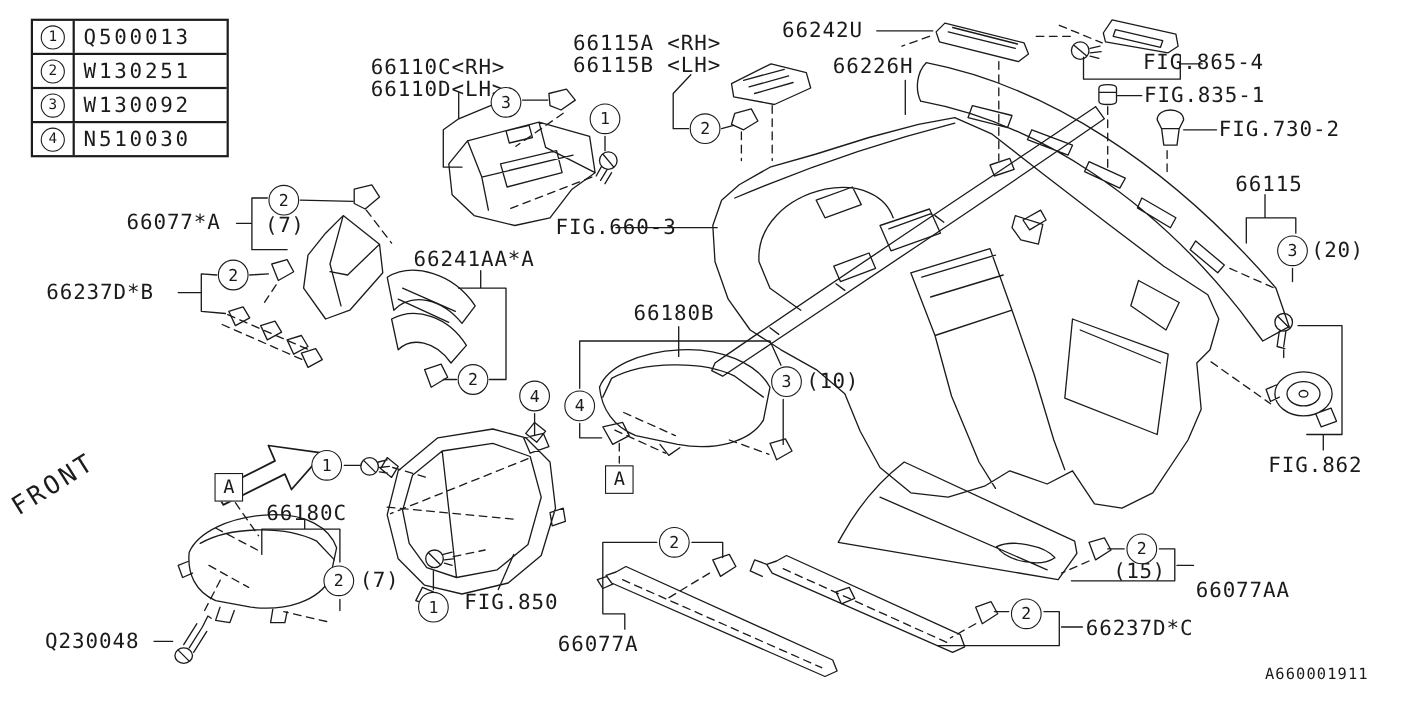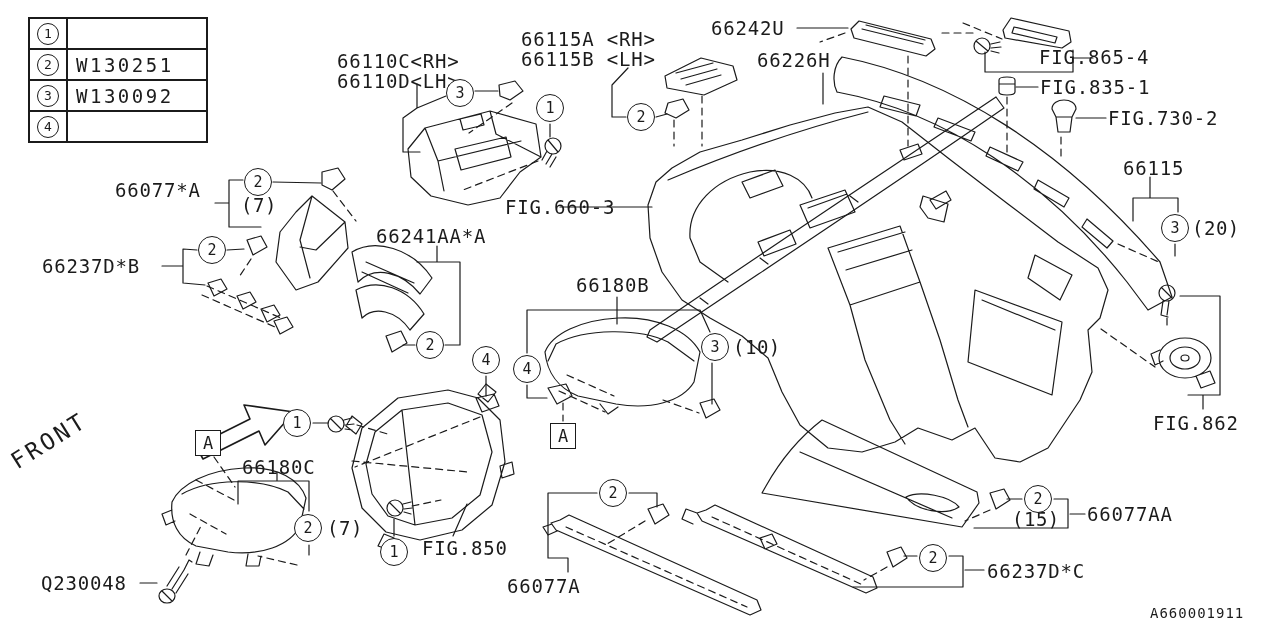--- a/index.html
+++ b/index.html
@@ -231,61 +231,63 @@
 
     <path stroke-width="1.6" d="
       M196,446 L250,419 L244,405 L294,412 L265,445 L259,431 L203,459 Z"></path>
   </svg>
 
   <div class="legend">
     <div class="legend-row">
       <div class="legend-num">
           <span class="circ">1</span>
         </div>
+      <div class="legend-code">Q500013</div>
     </div>
     <div class="legend-row">
       <div class="legend-num">
           <span class="circ">2</span>
         </div>
       <div class="legend-code">W130251</div>
     </div>
     <div class="legend-row">
       <div class="legend-num">
           <span class="circ">3</span>
         </div>
       <div class="legend-code">W130092</div>
     </div>
     <div class="legend-row">
       <div class="legend-num">
           <span class="circ">4</span>
         </div>
+      <div class="legend-code">N510030</div>
     </div>
   </div>
 
   <div class="lbl" style="left:337px;top:51px">66110C&lt;RH&gt;</div>
   <div class="lbl" style="left:337px;top:71px">66110D&lt;LH&gt;</div>
   <div class="lbl" style="left:521px;top:29px">66115A &lt;RH&gt;</div>
   <div class="lbl" style="left:521px;top:49px">66115B &lt;LH&gt;</div>
   <div class="lbl" style="left:711px;top:18px">66242U</div>
   <div class="lbl" style="left:757px;top:50px">66226H</div>
   <div class="lbl" style="left:1039px;top:47px">FIG.865-4</div>
   <div class="lbl" style="left:1040px;top:77px">FIG.835-1</div>
   <div class="lbl" style="left:1108px;top:108px">FIG.730-2</div>
   <div class="lbl" style="left:1123px;top:158px">66115</div>
   <div class="lbl" style="left:505px;top:197px">FIG.660-3</div>
-  <div class="lbl" style="left:115px;top:180px">66077*A</div>
+  <div class="lbl" style="left:115px;top:192px">66077*A</div>
   <div class="lbl" style="left:42px;top:256px">66237D*B</div>
   <div class="lbl" style="left:376px;top:226px">66241AA*A</div>
   <div class="lbl" style="left:576px;top:275px">66180B</div>
   <div class="lbl" style="left:1153px;top:413px">FIG.862</div>
   <div class="lbl" style="left:242px;top:457px">66180C</div>
   <div class="lbl" style="left:422px;top:538px">FIG.850</div>
   <div class="lbl" style="left:41px;top:573px">Q230048</div>
   <div class="lbl" style="left:507px;top:576px">66077A</div>
-  <div class="lbl" style="left:1087px;top:504px">66077AA</div>
+  <div class="lbl" style="left:1087px;top:527px">66077AA</div>
   <div class="lbl" style="left:987px;top:561px">66237D*C</div>
 
   <div class="cnt" style="left:241px;top:195px">(7)</div>
   <div class="cnt" style="left:733px;top:337px">(10)</div>
   <div class="cnt" style="left:1192px;top:218px">(20)</div>
   <div class="cnt" style="left:327px;top:518px">(7)</div>
   <div class="cnt" style="left:1012px;top:509px">(15)</div>
 
   <div class="co" style="left:446px;top:79px">3</div>
   <div class="co" style="left:536px;top:94px">1</div>

